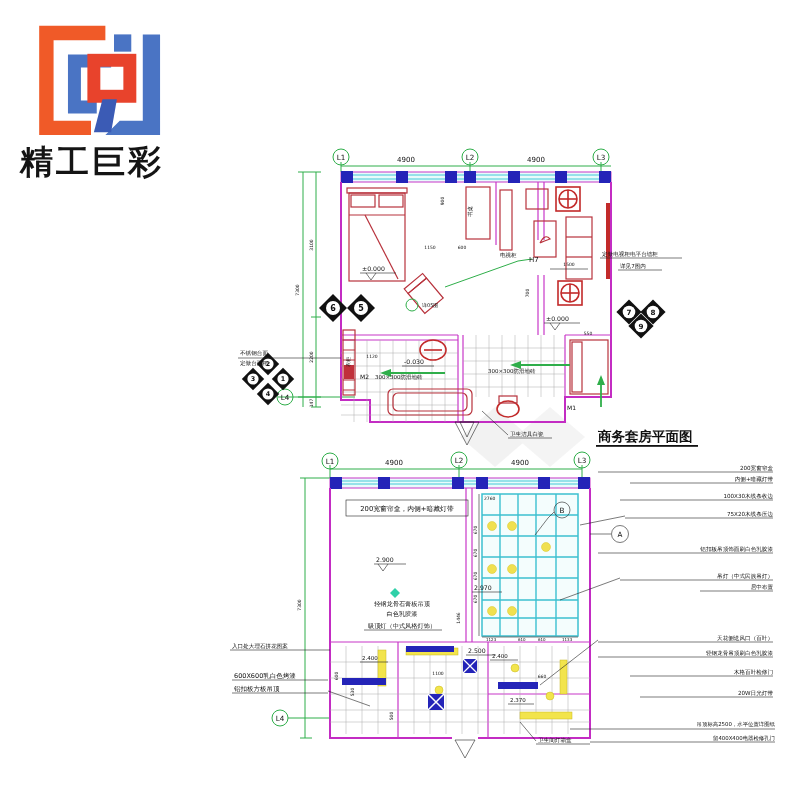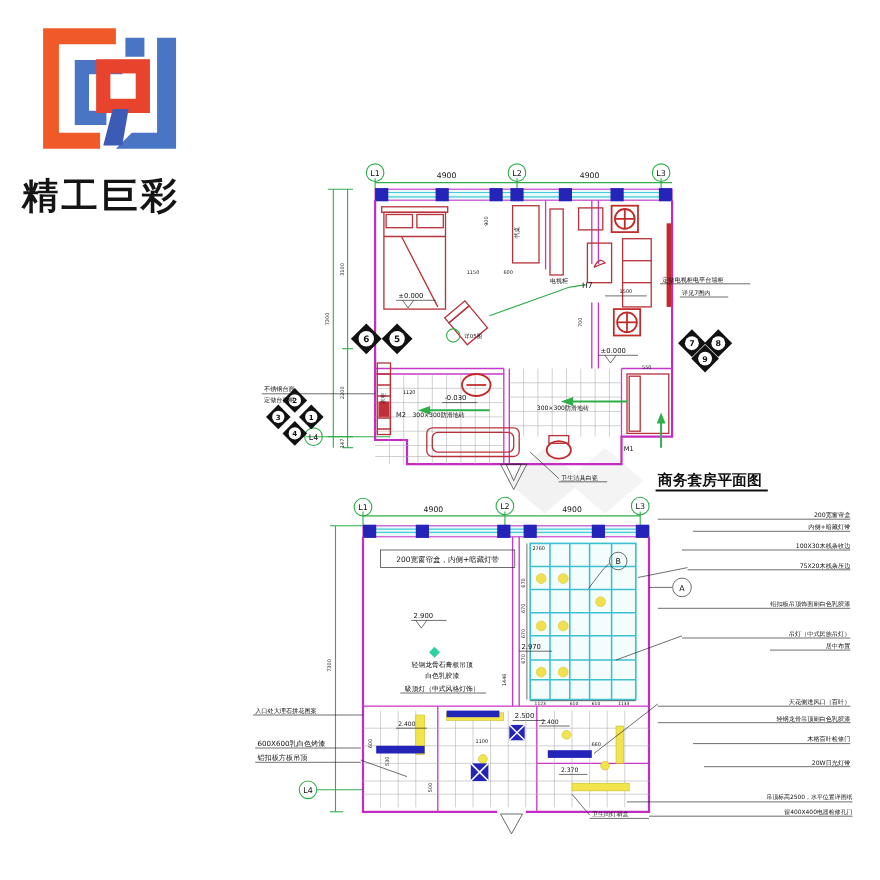--- a/index.html
+++ b/index.html
@@ -1,19 +1,19 @@
 <!DOCTYPE html>
 <html><head>
 <meta charset="utf-8">
 <style>
   html,body{margin:0;padding:0;background:#fff;}
   .canvas{position:relative;width:800px;height:800px;background:#fff;overflow:hidden;
           font-family:"DejaVu Sans",sans-serif;}
   .abs{position:absolute;}
-  .brand-text{position:absolute;left:20px;top:156px;width:170px;font-size:33px;font-weight:900;
+  .brand-text{position:absolute;left:20px;top:140px;width:170px;font-size:33px;font-weight:900;
               letter-spacing:3px;color:#141414;font-family:"DejaVu Sans",sans-serif;}
   svg text{font-family:"DejaVu Sans",sans-serif;fill:#111;}
   .grn{stroke:#2fae4a;fill:none;stroke-width:1;}
   .grn2{stroke:#2fae4a;fill:none;stroke-width:1.8;}
   .mag{stroke:#c32cc3;fill:none;stroke-width:2;}
   .mag1{stroke:#c837c8;fill:none;stroke-width:1.2;}
   .red{stroke:#b8323c;fill:none;stroke-width:1.2;}
   .red2{stroke:#c22a2a;fill:none;stroke-width:1.6;}
   .cyn{stroke:#45c8d8;fill:none;stroke-width:1;}
   .cyn2{stroke:#3cc0d0;fill:none;stroke-width:1.4;}

